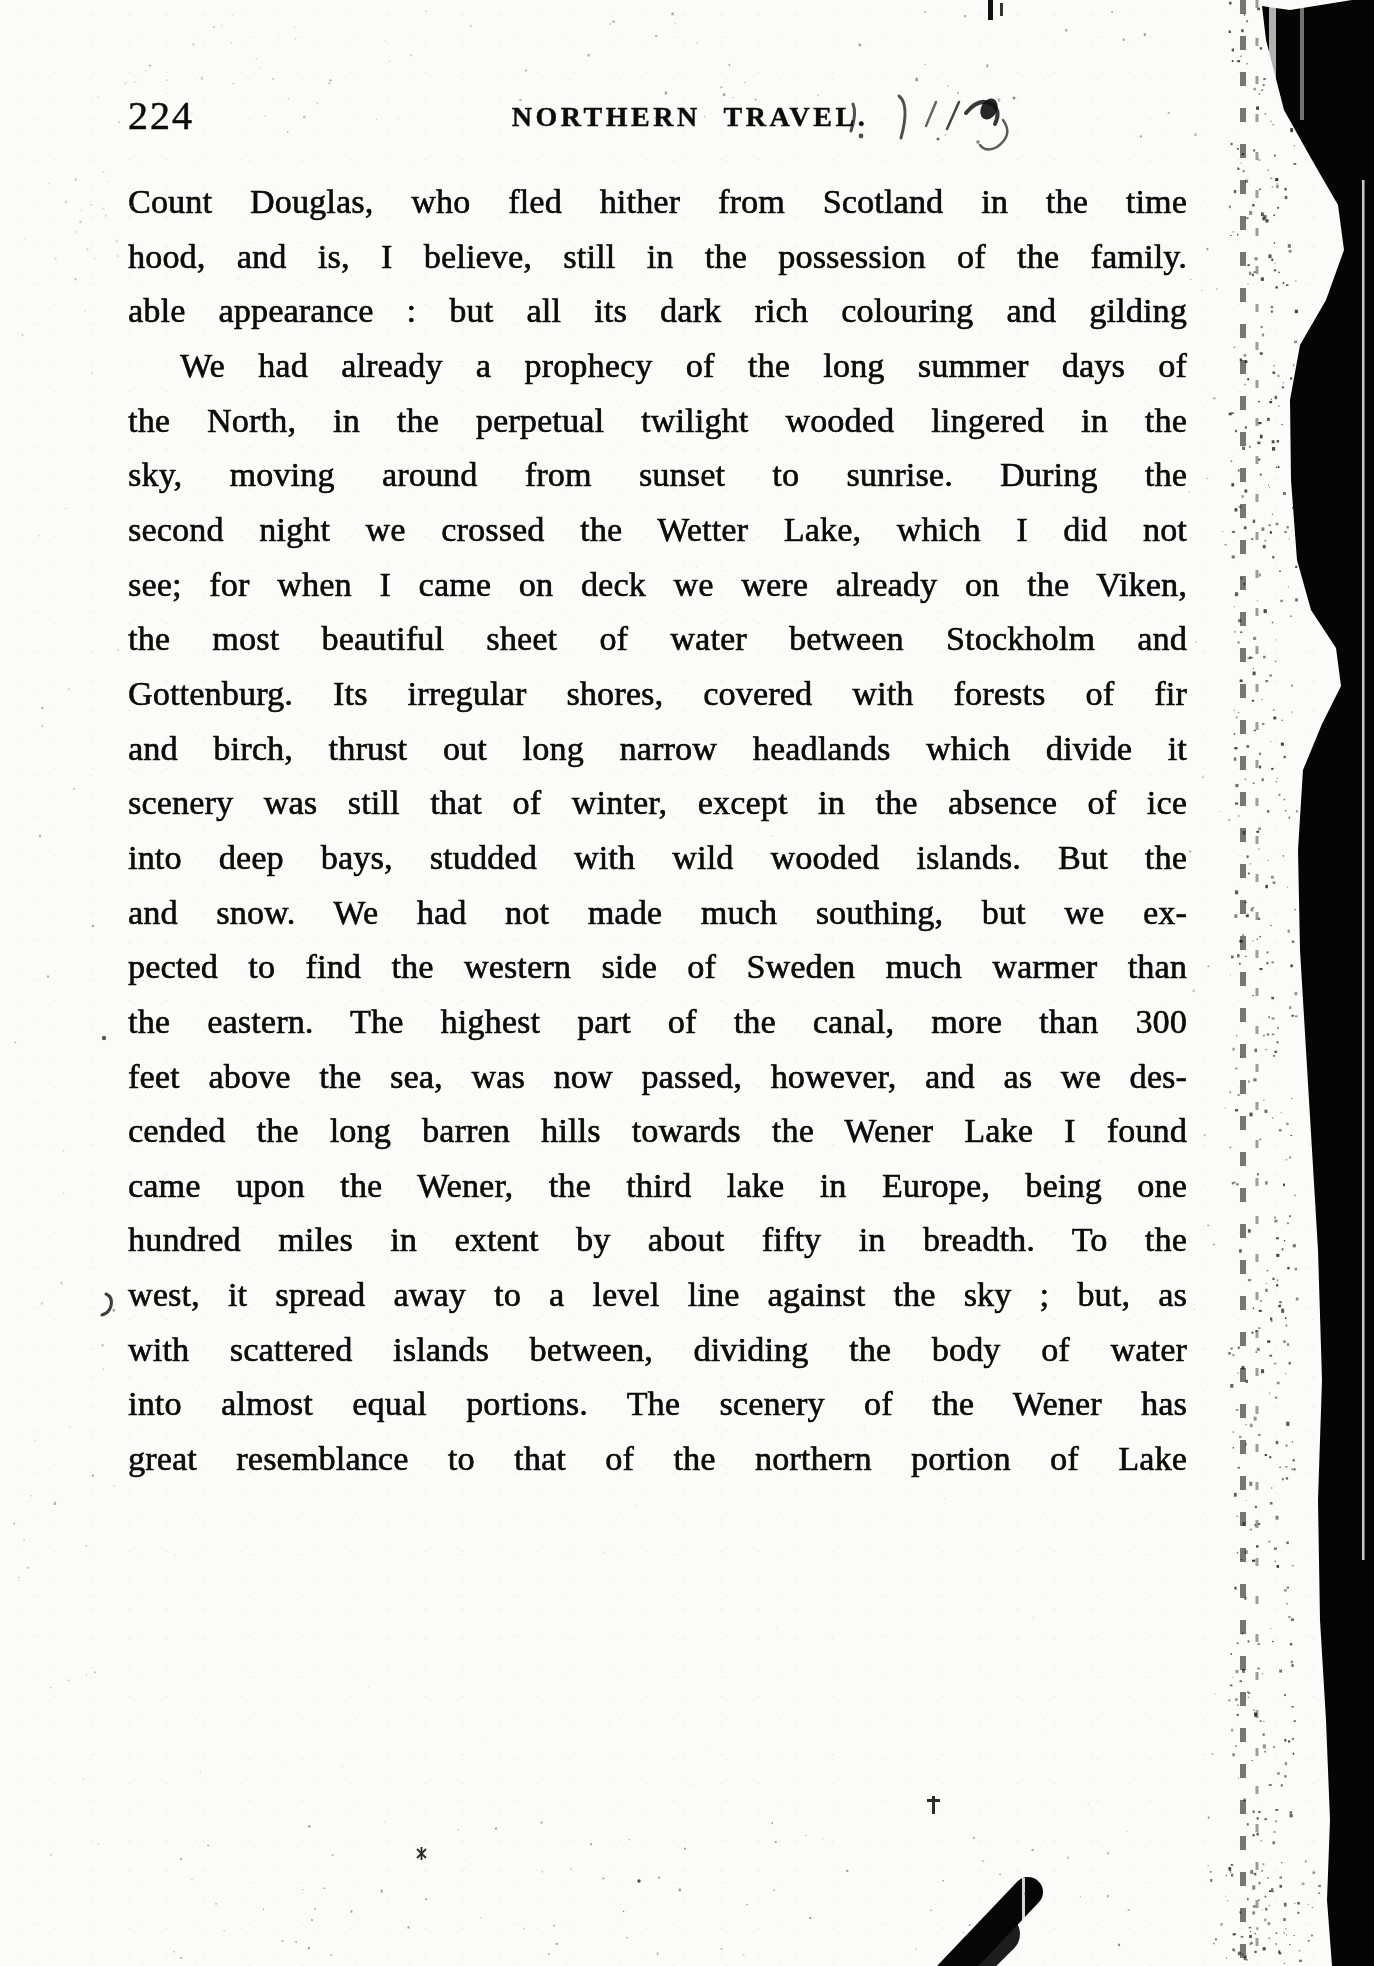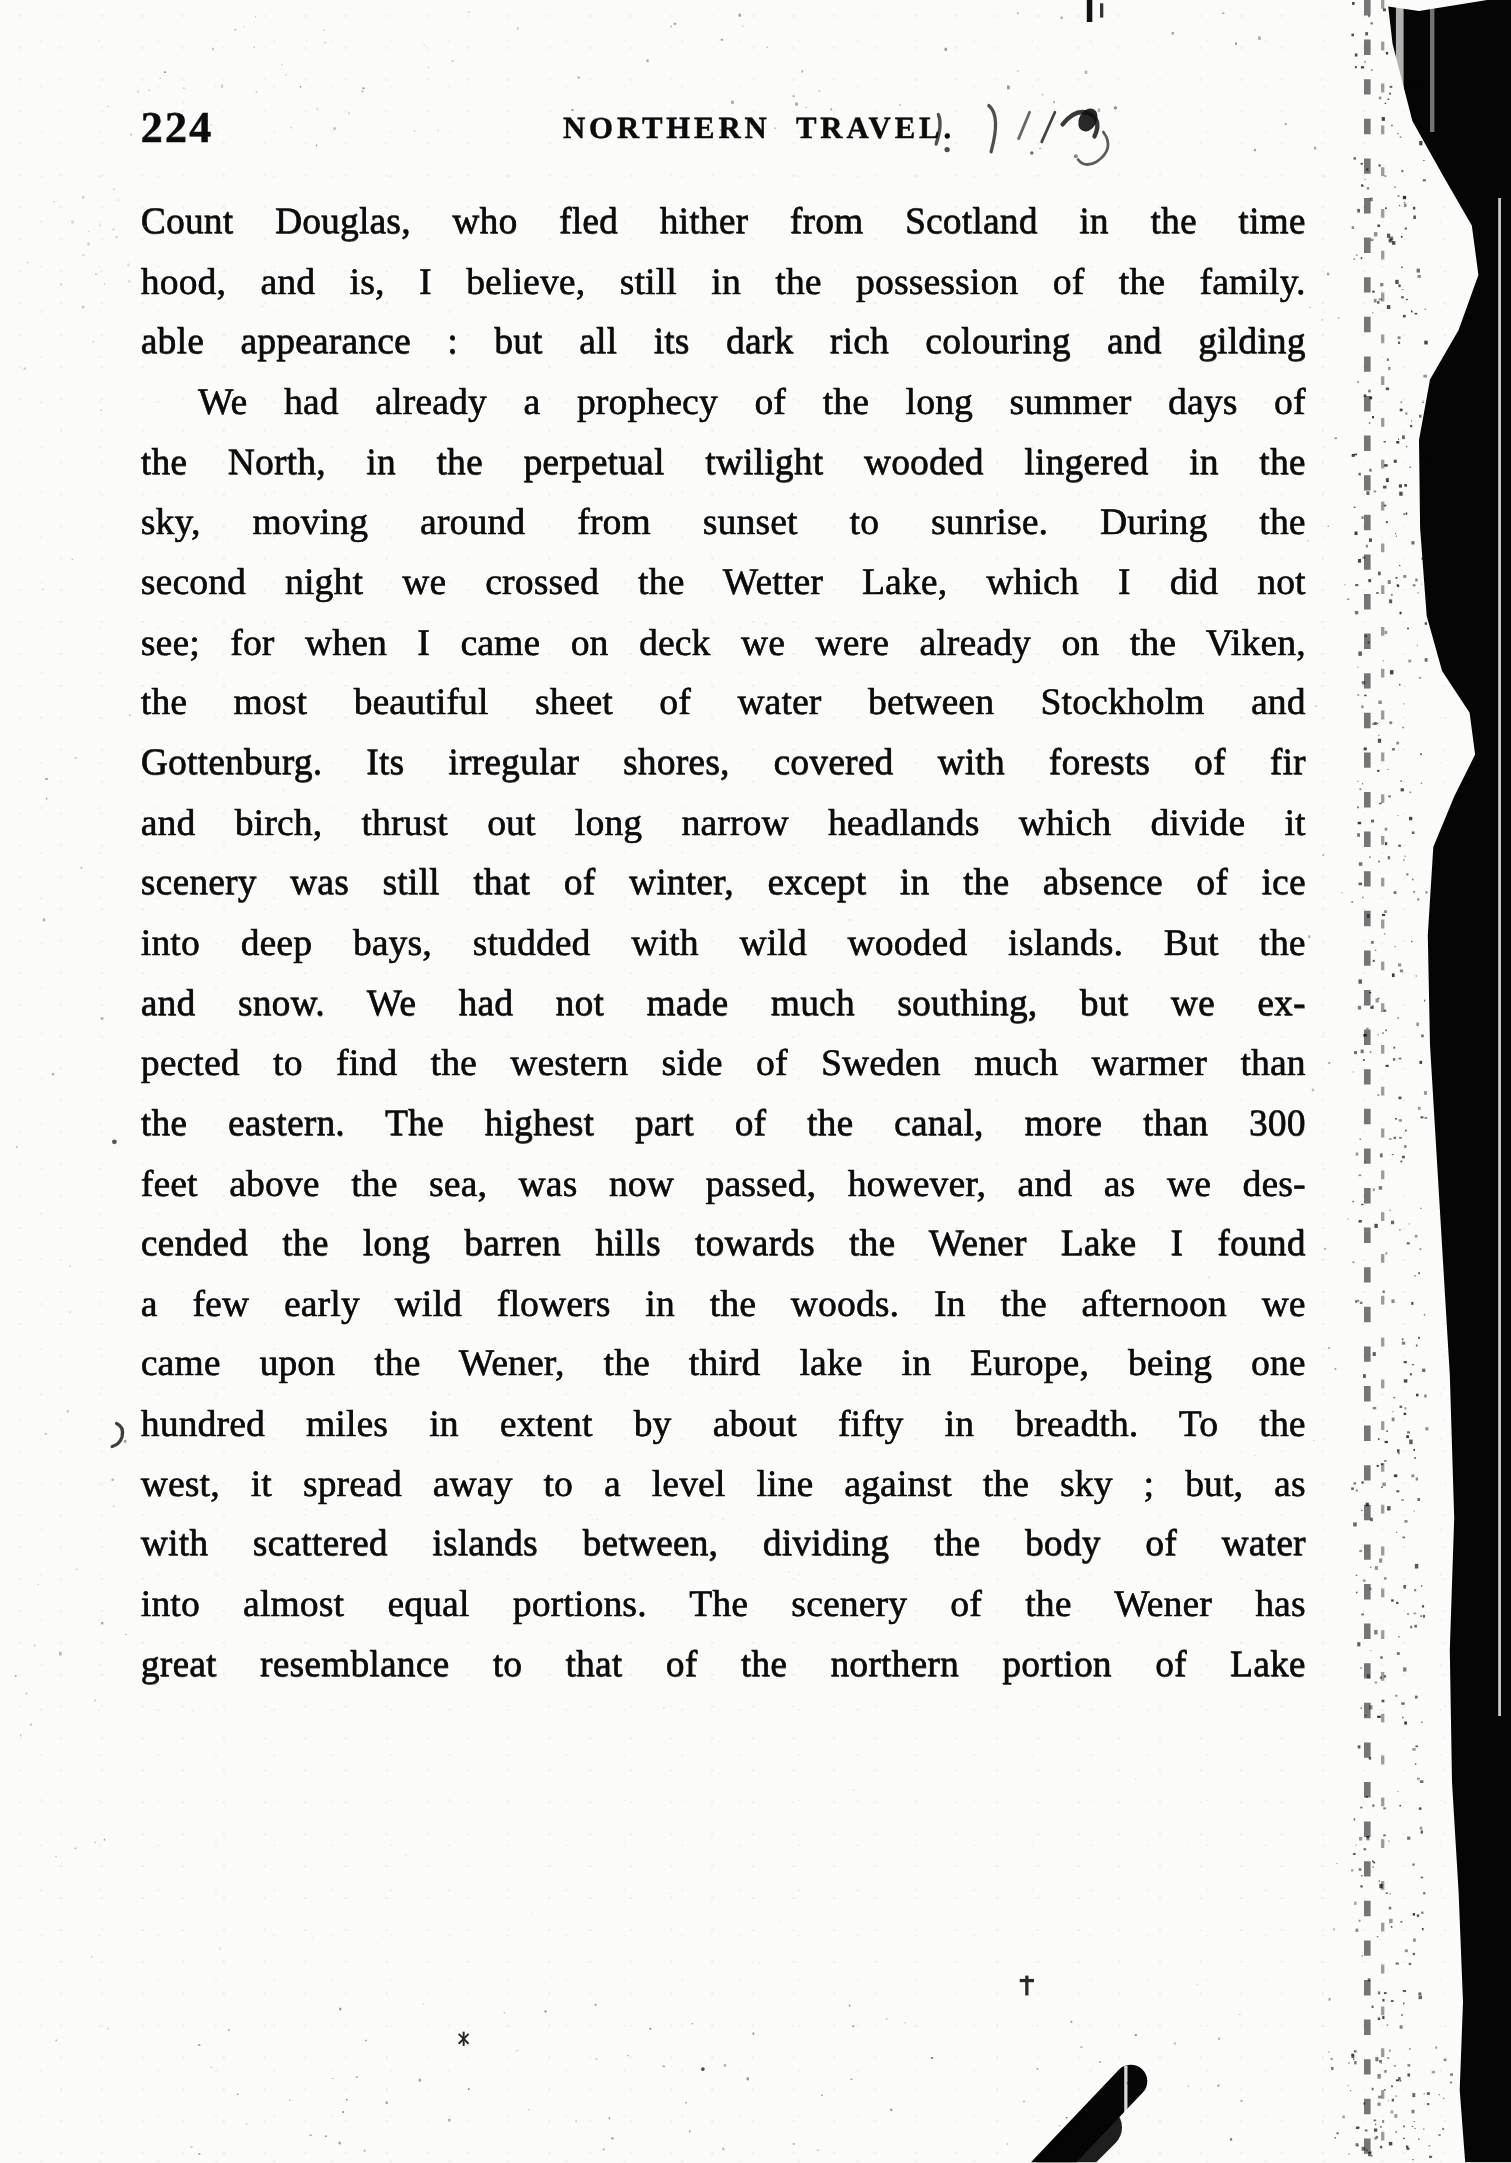--- a/index.html
+++ b/index.html
@@ -10,21 +10,21 @@
     background-image:
       radial-gradient(rgba(190,190,190,.18) 1px, transparent 1.4px),
       radial-gradient(rgba(170,170,170,.12) 1px, transparent 1.3px);
     background-size:37px 29px, 53px 41px;
     background-position:0 0, 11px 17px;
     font-family:"Liberation Serif", serif;
     color:var(--ink);
   }
   .page-number {
     position:absolute; left:128px; top:92px;
-    font-size:40px; font-weight:700; letter-spacing:2px;
+    font-size:40px; font-weight:400; letter-spacing:2px;
     -webkit-text-stroke:.5px var(--ink);
   }
   .running-header {
     position:absolute; left:0; top:101px; width:1380px; text-align:center;
     font-size:28px; font-weight:700; letter-spacing:3.5px; word-spacing:13px;
     -webkit-text-stroke:.4px var(--ink);
   }
   .body-text { position:absolute; left:128px; top:175px; width:1059px; z-index:1; }
   .line {
     height:54.66px; line-height:54.66px;
@@ -54,21 +54,20 @@
     <div class="line">the most beautiful sheet of water between Stockholm and</div>
     <div class="line">Gottenburg. Its irregular shores, covered with forests of fir</div>
     <div class="line">and birch, thrust out long narrow headlands which divide it</div>
     <div class="line">scenery was still that of winter, except in the absence of ice</div>
     <div class="line">into deep bays, studded with wild wooded islands. But the</div>
     <div class="line">and snow. We had not made much southing, but we ex-</div>
     <div class="line">pected to find the western side of Sweden much warmer than</div>
     <div class="line">the eastern. The highest part of the canal, more than 300</div>
     <div class="line">feet above the sea, was now passed, however, and as we des-</div>
     <div class="line">cended the long barren hills towards the Wener Lake I found</div>
-    <div class="line">a few early wild flowers in the woods. In the afternoon we</div>
     <div class="line">came upon the Wener, the third lake in Europe, being one</div>
     <div class="line">hundred miles in extent by about fifty in breadth. To the</div>
     <div class="line">west, it spread away to a level line against the sky ; but, as</div>
     <div class="line">with scattered islands between, dividing the body of water</div>
     <div class="line">into almost equal portions. The scenery of the Wener has</div>
     <div class="line">great resemblance to that of the northern portion of Lake</div>
   </div>
 
 <svg class="decor" width="1374" height="1966" viewBox="0 0 1374 1966">
 

